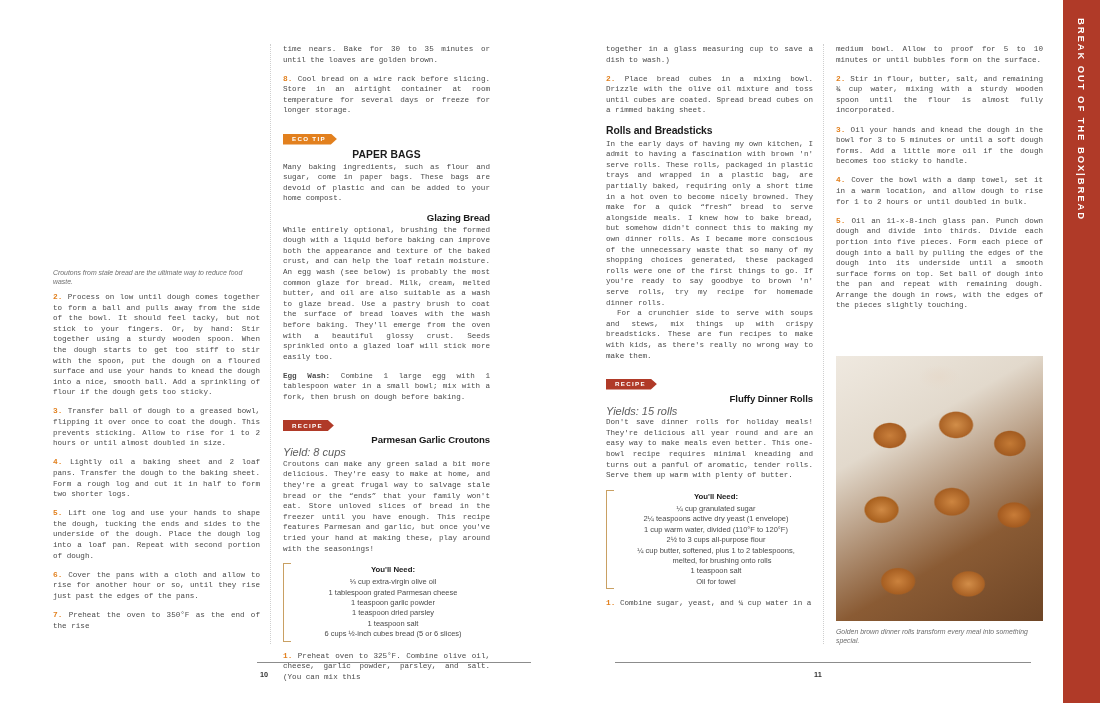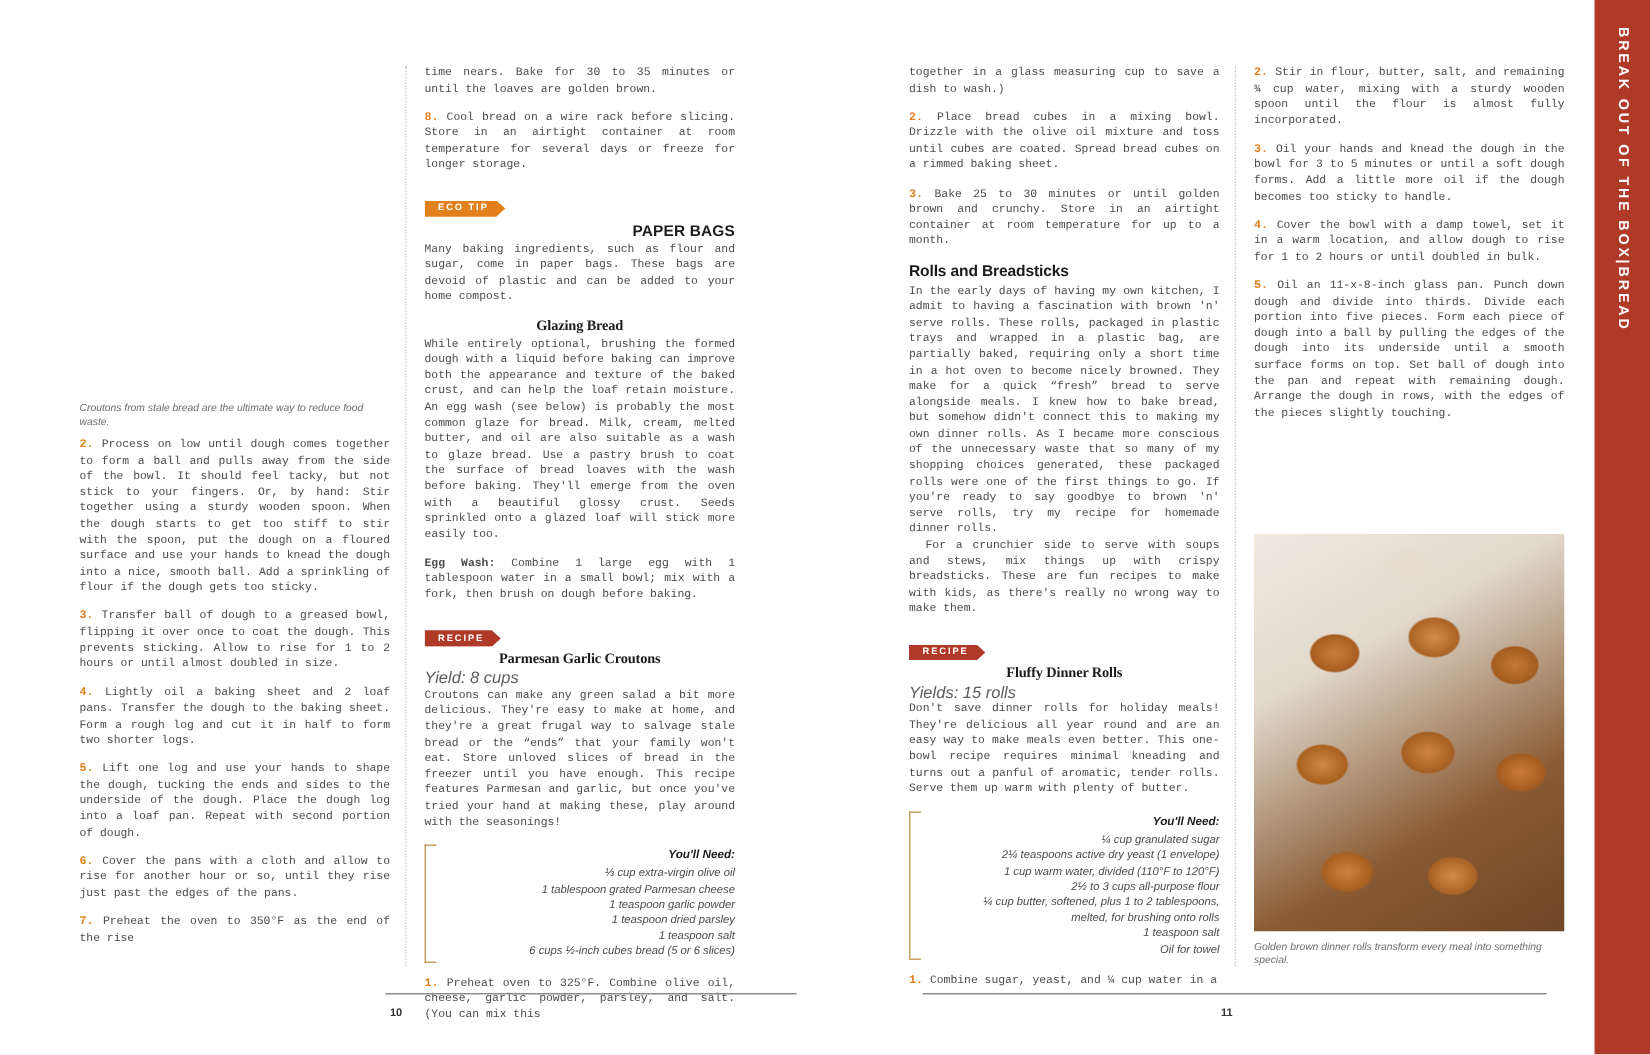--- a/index.html
+++ b/index.html
@@ -106,31 +106,30 @@
     color: #1b1b1b;
     margin: 10px 0 2px 0;
     letter-spacing: -0.1px;
     text-align: left;
   }
   h3.sub-head {
     font-size: 9.6px;
     font-weight: bold;
     color: #1b1b1b;
     margin: 2px 0 1.5px 0;
-    text-align: center;
+    text-align: right;
     letter-spacing: -0.1px;
-    font-family: Liberation Serif, serif;
   }
   h3.allcaps-head {
     font-size: 10.3px;
     font-weight: bold;
     color: #1b1b1b;
     margin: 3px 0 1.5px 0;
     text-transform: uppercase;
-    text-align: right;
+    text-align: center;
     letter-spacing: 0.1px;
   }
   .yield {
     font-style: italic;
     font-size: 11px;
     color: #5d5d5d;
     margin-bottom: 1px;
     text-align: left;
   }
 
@@ -153,22 +152,21 @@
   .badge-recipe {
     background: #b03a28;
     clip-path: polygon(0 0, calc(100% - 6px) 0, 100% 50%, calc(100% - 6px) 100%, 0 100%);
   }
 
   
   .needs {
     position: relative;
     margin: 9px 0 9px 0;
     padding: 2px 0 2px 13px;
-    text-align: right;
-    font-style: italic;
+    text-align: center;
   }
   .needs::before {
     content: "";
     position: absolute;
     left: 0; top: 0; bottom: 0;
     width: 7px;
     border: 1px solid #c9a063;
     border-right: none;
   }
   .needs-title {
@@ -331,21 +329,20 @@
     </div>
 
     <div class="page-half page-right">
 
       <div class="col-rule" style="left:292px;"></div>
 
       <div class="col" style="left:75px;">
         <p class="body">together in a glass measuring cup to save a dish to wash.)</p>
 
         <p class="body"><span class="step-num">2.</span> <span>Place bread cubes in a mixing bowl. Drizzle with the olive oil mixture and toss until cubes are coated. Spread bread cubes on a rimmed baking sheet.</span></p>
-        <p class="body"><span class="step-num">3.</span> <span>Bake 25 to 30 minutes or until golden brown and crunchy. Store in an airtight container at room temperature for up to a month.</span></p>
 
         <h2 class="section-head">Rolls and Breadsticks</h2>
         <p class="body tight">In the early days of having my own kitchen, I admit to having a fascination with brown 'n' serve rolls. These rolls, packaged in plastic trays and wrapped in a plastic bag, are partially baked, requiring only a short time in a hot oven to become nicely browned. They make for a quick “fresh” bread to serve alongside meals. I knew how to bake bread, but somehow didn't connect this to making my own dinner rolls. As I became more conscious of the unnecessary waste that so many of my shopping choices generated, these packaged rolls were one of the first things to go. If you're ready to say goodbye to brown 'n' serve rolls, try my recipe for homemade dinner rolls.</p>
         <p class="body indent">For a crunchier side to serve with soups and stews, mix things up with crispy breadsticks. These are fun recipes to make with kids, as there's really no wrong way to make them.</p>
 
         <div class="badge badge-recipe">RECIPE</div>
         <h3 class="sub-head">Fluffy Dinner Rolls</h3>
         <div class="yield">Yields: 15 rolls</div>
         <p class="body">Don't save dinner rolls for holiday meals! They're delicious all year round and are an easy way to make meals even better. This one-bowl recipe requires minimal kneading and turns out a panful of aromatic, tender rolls. Serve them up warm with plenty of butter.</p>
 
@@ -359,20 +356,21 @@
             <li><span>¼ cup butter, softened, plus 1 to 2 tablespoons,</span><span class="cont">melted, for brushing onto rolls</span></li>
             <li><span>1 teaspoon salt</span></li>
             <li><span>Oil for towel</span></li>
           </ul>
         </div>
 
         <p class="body tight"><span class="step-num">1.</span> <span>Combine sugar, yeast, and ¼ cup water in a</span></p>
       </div>
 
       <div class="col" style="left:305px;">
+        <p class="body">medium bowl. Allow to proof for 5 to 10 minutes or until bubbles form on the surface.</p>
         <p class="body"><span class="step-num">2.</span> <span>Stir in flour, butter, salt, and remaining ¾ cup water, mixing with a sturdy wooden spoon until the flour is almost fully incorporated.</span></p>
         <p class="body"><span class="step-num">3.</span> <span>Oil your hands and knead the dough in the bowl for 3 to 5 minutes or until a soft dough forms. Add a little more oil if the dough becomes too sticky to handle.</span></p>
         <p class="body"><span class="step-num">4.</span> <span>Cover the bowl with a damp towel, set it in a warm location, and allow dough to rise for 1 to 2 hours or until doubled in bulk.</span></p>
         <p class="body"><span class="step-num">5.</span> <span>Oil an 11-x-8-inch glass pan. Punch down dough and divide into thirds. Divide each portion into five pieces. Form each piece of dough into a ball by pulling the edges of the dough into its underside until a smooth surface forms on top. Set ball of dough into the pan and repeat with remaining dough. Arrange the dough in rows, with the edges of the pieces slightly touching.</span></p>
       </div>
 
       <div class="photo" style="left:305px; top:356px; width:207px; height:265px;">
         <div class="ph-rolls"></div>
       </div>
       <div class="caption" style="left:305px; top:627px;">Golden brown dinner rolls transform every meal into something special.</div>

